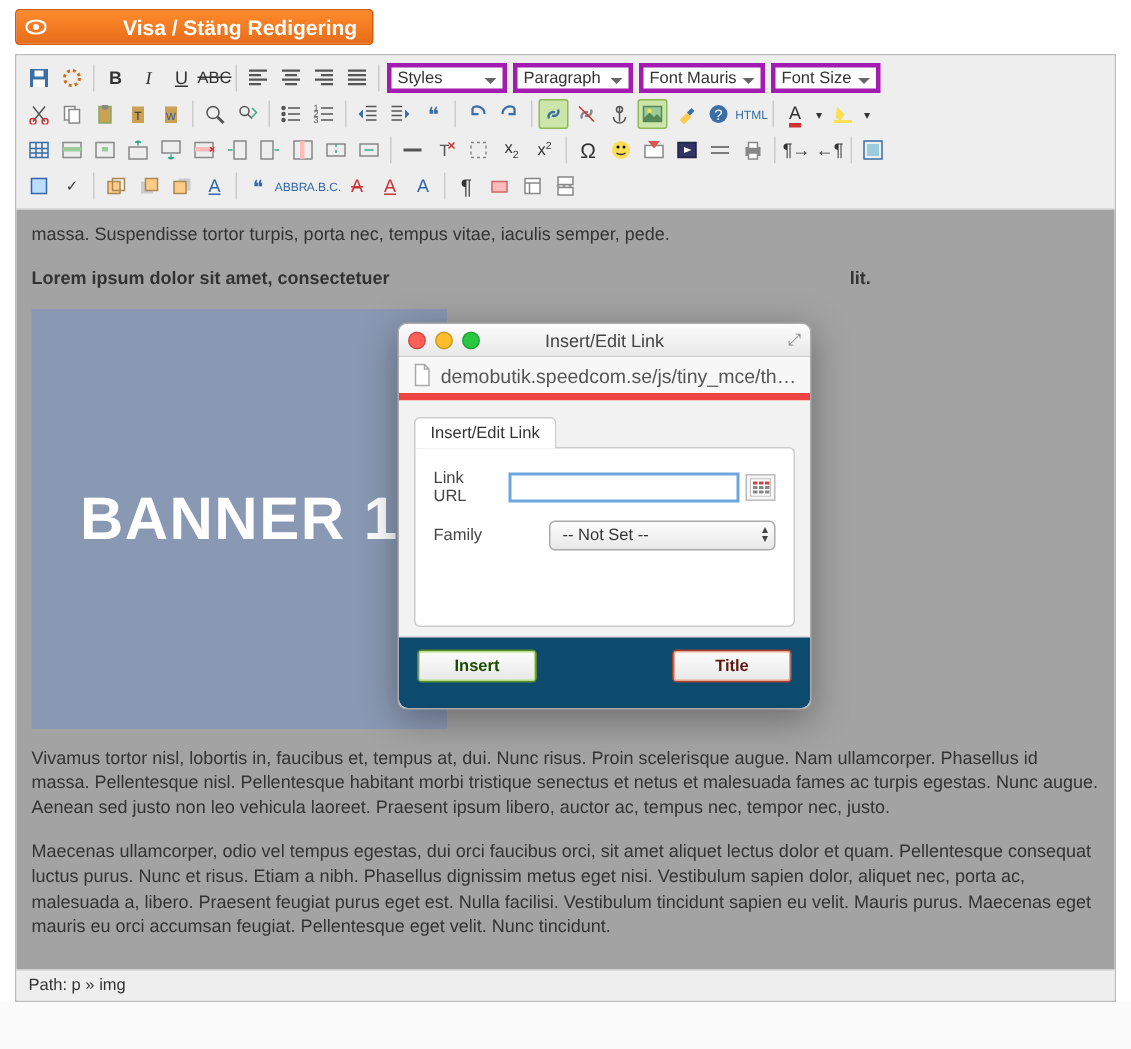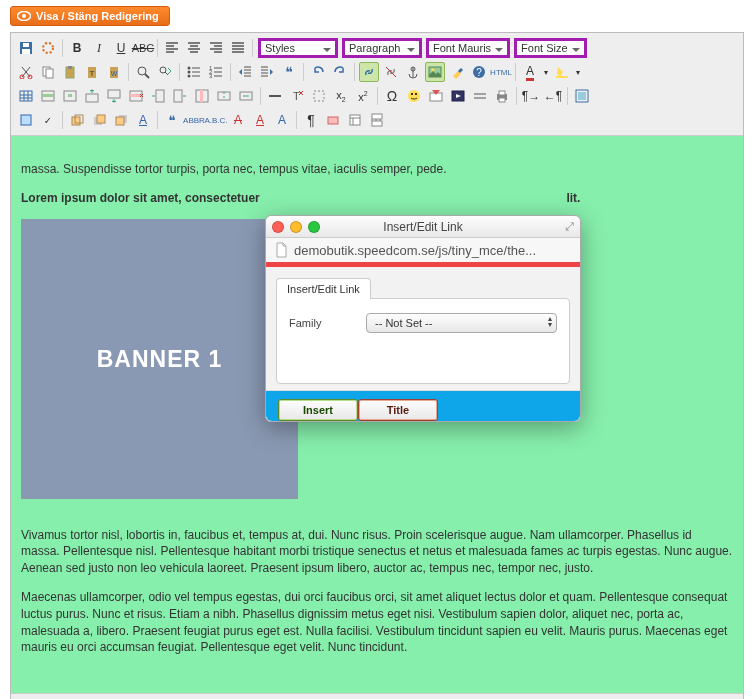--- a/index.html
+++ b/index.html
@@ -8,22 +8,23 @@
   background: #fafafa;
   font-size: 12px;
   color: #333;
 }
 .main-container { width: 754px; background: #fff; }
 .top-bar {
   display: inline-flex; align-items: center;
   background: linear-gradient(#ff8a2c, #e86d1a);
   color: white; padding: 3px 10px 3px 6px;
   border-radius: 3px; margin: 6px 0 0 10px;
-  font-size: 11px; font-weight: bold;
+  font-size: 14px; font-weight: bold;
   border: 1px solid #d55a0a;
+  gap: 46px;
 }
 .top-bar svg { margin-right: 5px; }
 .editor-frame { margin: 6px 10px 4px 10px; border: 1px solid #bbb; }
 .toolbar { background: #eee; border-bottom: 1px solid #ccc; padding: 4px 4px 2px 4px; }
 .tool-row { display: flex; align-items: center; flex-wrap: wrap; margin-bottom: 2px; }
 .tool-btn {
   width: 20px; height: 20px; margin: 1px;
   display: flex; align-items: center; justify-content: center;
   border-radius: 2px; cursor: pointer;
 }
@@ -32,34 +33,34 @@
 .tool-select {
   height: 20px; font-size: 11px; min-width: 80px;
   border: 3px solid #a21caf; background: white; margin: 1px 2px;
   padding: 0 16px 0 4px; display: flex; align-items: center;
   position: relative; cursor: pointer;
 }
 .tool-select::after {
   content: ''; position: absolute; right: 4px; top: 7px;
   border: 4px solid transparent; border-top-color: #666;
 }
-.content-area { padding: 25px 10px; background: #86efac; font-size: 12px; line-height: 1.4; color: #333; }
+.content-area { padding: 8px 10px; background: #a3a3a3; font-size: 12px; line-height: 1.4; color: #333; }
 .content-area p { margin-bottom: 12px; }
 .content-area .bold { font-weight: bold; }
 .banner {
   width: 277px; height: 280px; background: #8a99b3; color: white;
   display: flex; align-items: center; justify-content: center;
-  font-size: 23px; font-weight: bold; letter-spacing: 1px;
-  margin-bottom: 28px;
+  font-size: 40px; font-weight: bold; letter-spacing: 1px;
+  margin-bottom: 11px;
 }
 .status-bar { background: #eee; padding: 4px 8px; font-size: 11px; border-top: 1px solid #ccc; }
 
 
 .dialog {
-  position: absolute; left: 265px; top: 215px; width: 316px;
+  position: absolute; left: 265px; top: 215px; width: 276px;
   background: #f0f0f0; border: 1px solid #aaa; border-radius: 6px;
   box-shadow: 0 6px 24px rgba(0,0,0,0.35);
 }
 .dialog-titlebar {
   display: flex; align-items: center; height: 22px;
   padding: 0 6px; background: linear-gradient(#fdfdfd, #e8e8e8);
   border-bottom: 1px solid #ccc; border-radius: 6px 6px 0 0;
   position: relative;
 }
 .traffic { display: flex; gap: 6px; }
@@ -101,22 +102,22 @@
   flex: 1; height: 20px; background: linear-gradient(#fdfdfd, #e8e8e8);
   border: 1px solid #aaa; border-radius: 4px; padding: 0 20px 0 8px;
   display: flex; align-items: center; font-size: 11px; position: relative;
 }
 .select-fake::after {
   content: ''; position: absolute; right: 6px; top: 4px; width: 10px; height: 10px;
   background: none;
 }
 .select-arrows { position: absolute; right: 4px; top: 2px; display: flex; flex-direction: column; line-height: 6px; font-size: 8px; color: #444; }
 .dialog-footer {
-  display: flex; justify-content: flex-start; padding: 8px 12px 0 12px;
-  background: #0ea5e9; border-radius: 0 0 6px 6px;
+  display: flex; justify-content: space-between; padding: 8px 12px 17px 12px;
+  background: #0c4a6e; border-radius: 0 0 6px 6px;
 }
 .dlg-btn {
   min-width: 80px; height: 22px; font-size: 11px; font-weight: bold;
   border: 1px solid #888; border-radius: 3px; cursor: pointer;
   background: linear-gradient(#fdfdfd,#e8e8e8);
 }
 .dlg-btn.insert { border-color: #5a8a2a; color: #1a4a00;
   box-shadow: inset 0 0 0 1px #b6dd8a;
 }
 .dlg-btn.cancel { border-color: #a04030; color: #5a1a10;
@@ -599,20 +600,40 @@
     <svg width="14" height="16">
         <path d="M3 1h6l3 3v11H3z" fill="#fff" stroke="#aaa"></path>
         <path d="M9 1v3h3" fill="none" stroke="#aaa"></path>
       </svg>
     <span class="url">demobutik.speedcom.se/js/tiny_mce/the...</span>
   </div>
   <div class="dialog-body">
     <div class="tab">Insert/Edit Link</div>
     <div class="tab-panel">
       <div class="form-row">
+        <label>Link URL</label>
+        <div class="field">
+          <input type="text" class="highlighted" value="" style="">
+          <div class="browse-btn">
+            <svg width="14" height="12">
+              <rect x="0" y="0" width="14" height="12" fill="#fff" stroke="#aaa"></rect>
+              <rect x="2" y="2" width="3" height="2" fill="#c44"></rect>
+                <rect x="6" y="2" width="3" height="2" fill="#c44"></rect>
+                <rect x="10" y="2" width="3" height="2" fill="#c44"></rect>
+              <rect x="2" y="5" width="3" height="2" fill="#888"></rect>
+                <rect x="6" y="5" width="3" height="2" fill="#888"></rect>
+                <rect x="10" y="5" width="3" height="2" fill="#888"></rect>
+              <rect x="2" y="8" width="3" height="2" fill="#888"></rect>
+                <rect x="6" y="8" width="3" height="2" fill="#888"></rect>
+                <rect x="10" y="8" width="3" height="2" fill="#888"></rect>
+            </svg>
+          </div>
+        </div>
+      </div>
+      <div class="form-row">
         <label>Family</label>
         <div class="field">
           <div class="select-wrap">
             <div class="select-fake">
               <span>-- Not Set --</span>
               <div class="select-arrows">
                   <span>▴</span>
                   <span>▾</span>
                 </div>
             </div>

